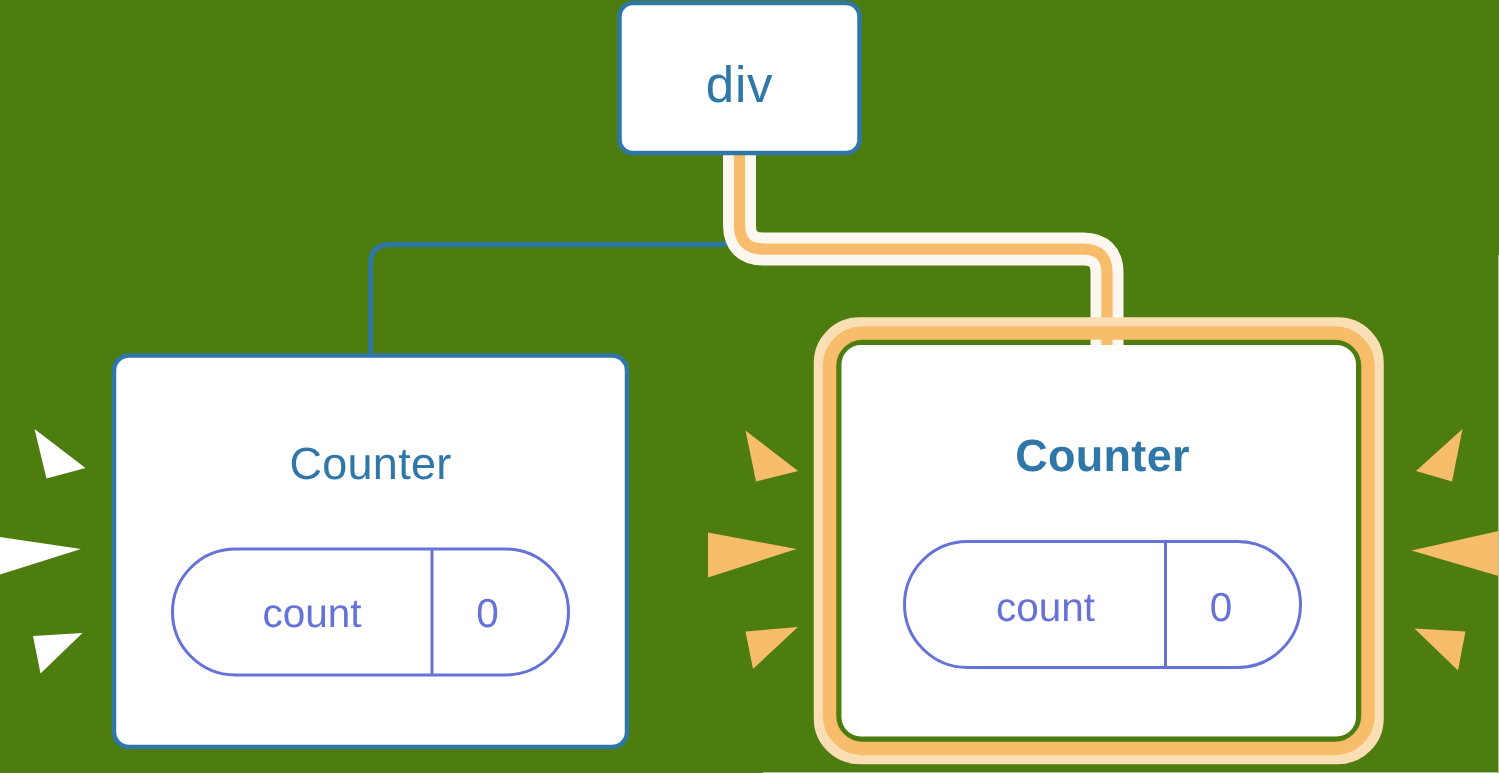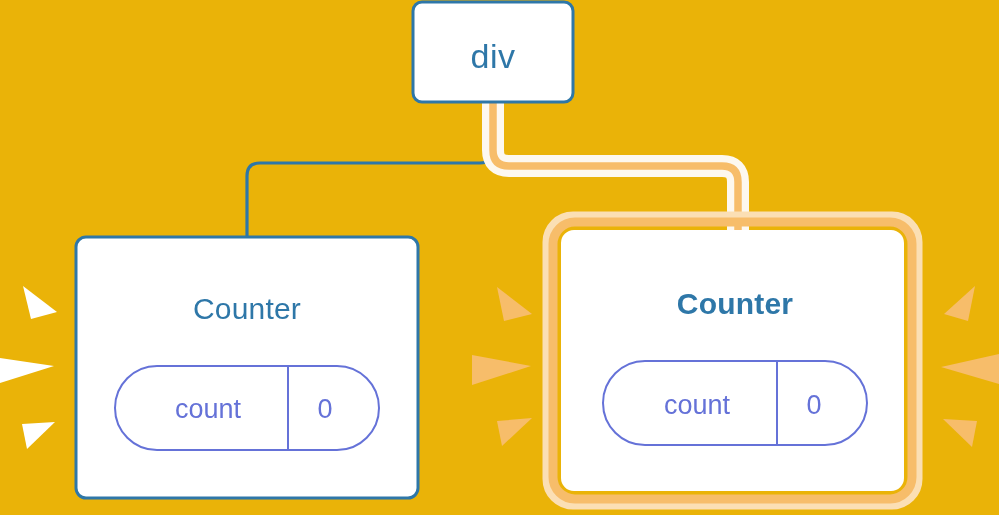--- a/index.html
+++ b/index.html
@@ -42,21 +42,21 @@
   }
   .pill-text {
     font-family: "Liberation Sans", sans-serif;
     fill: #6572d8;
     font-size: 27px;
   }
 </style>
 </head>
 <body>
 
-<div id="stage" style="background: #eab308;">
+<div id="stage" style="background: #4d7c0f;">
 
   <svg class="layer" viewBox="0 0 999 515" xmlns="http://www.w3.org/2000/svg">
 
     <path d="M 493 103 L 493 150 Q 493 163 480 163 L 260 163 Q 247 163 247 176 L 247 240" fill="none" stroke="#2e77a8" stroke-width="3.2" stroke-linecap="round"></path>
 
     <path d="M 493 100 L 493 150 Q 493 166 509 166 L 722 166 Q 738 166 738 182 L 738 240" fill="none" stroke="#fdf8ef" stroke-width="22" stroke-linecap="round" stroke-linejoin="round"></path>
 
     <path d="M 493 100 L 493 150 Q 493 166 509 166 L 722 166 Q 738 166 738 182 L 738 240" fill="none" stroke="#f7bd6a" stroke-width="7.5" stroke-linecap="round" stroke-linejoin="round"></path>
   </svg>
 

